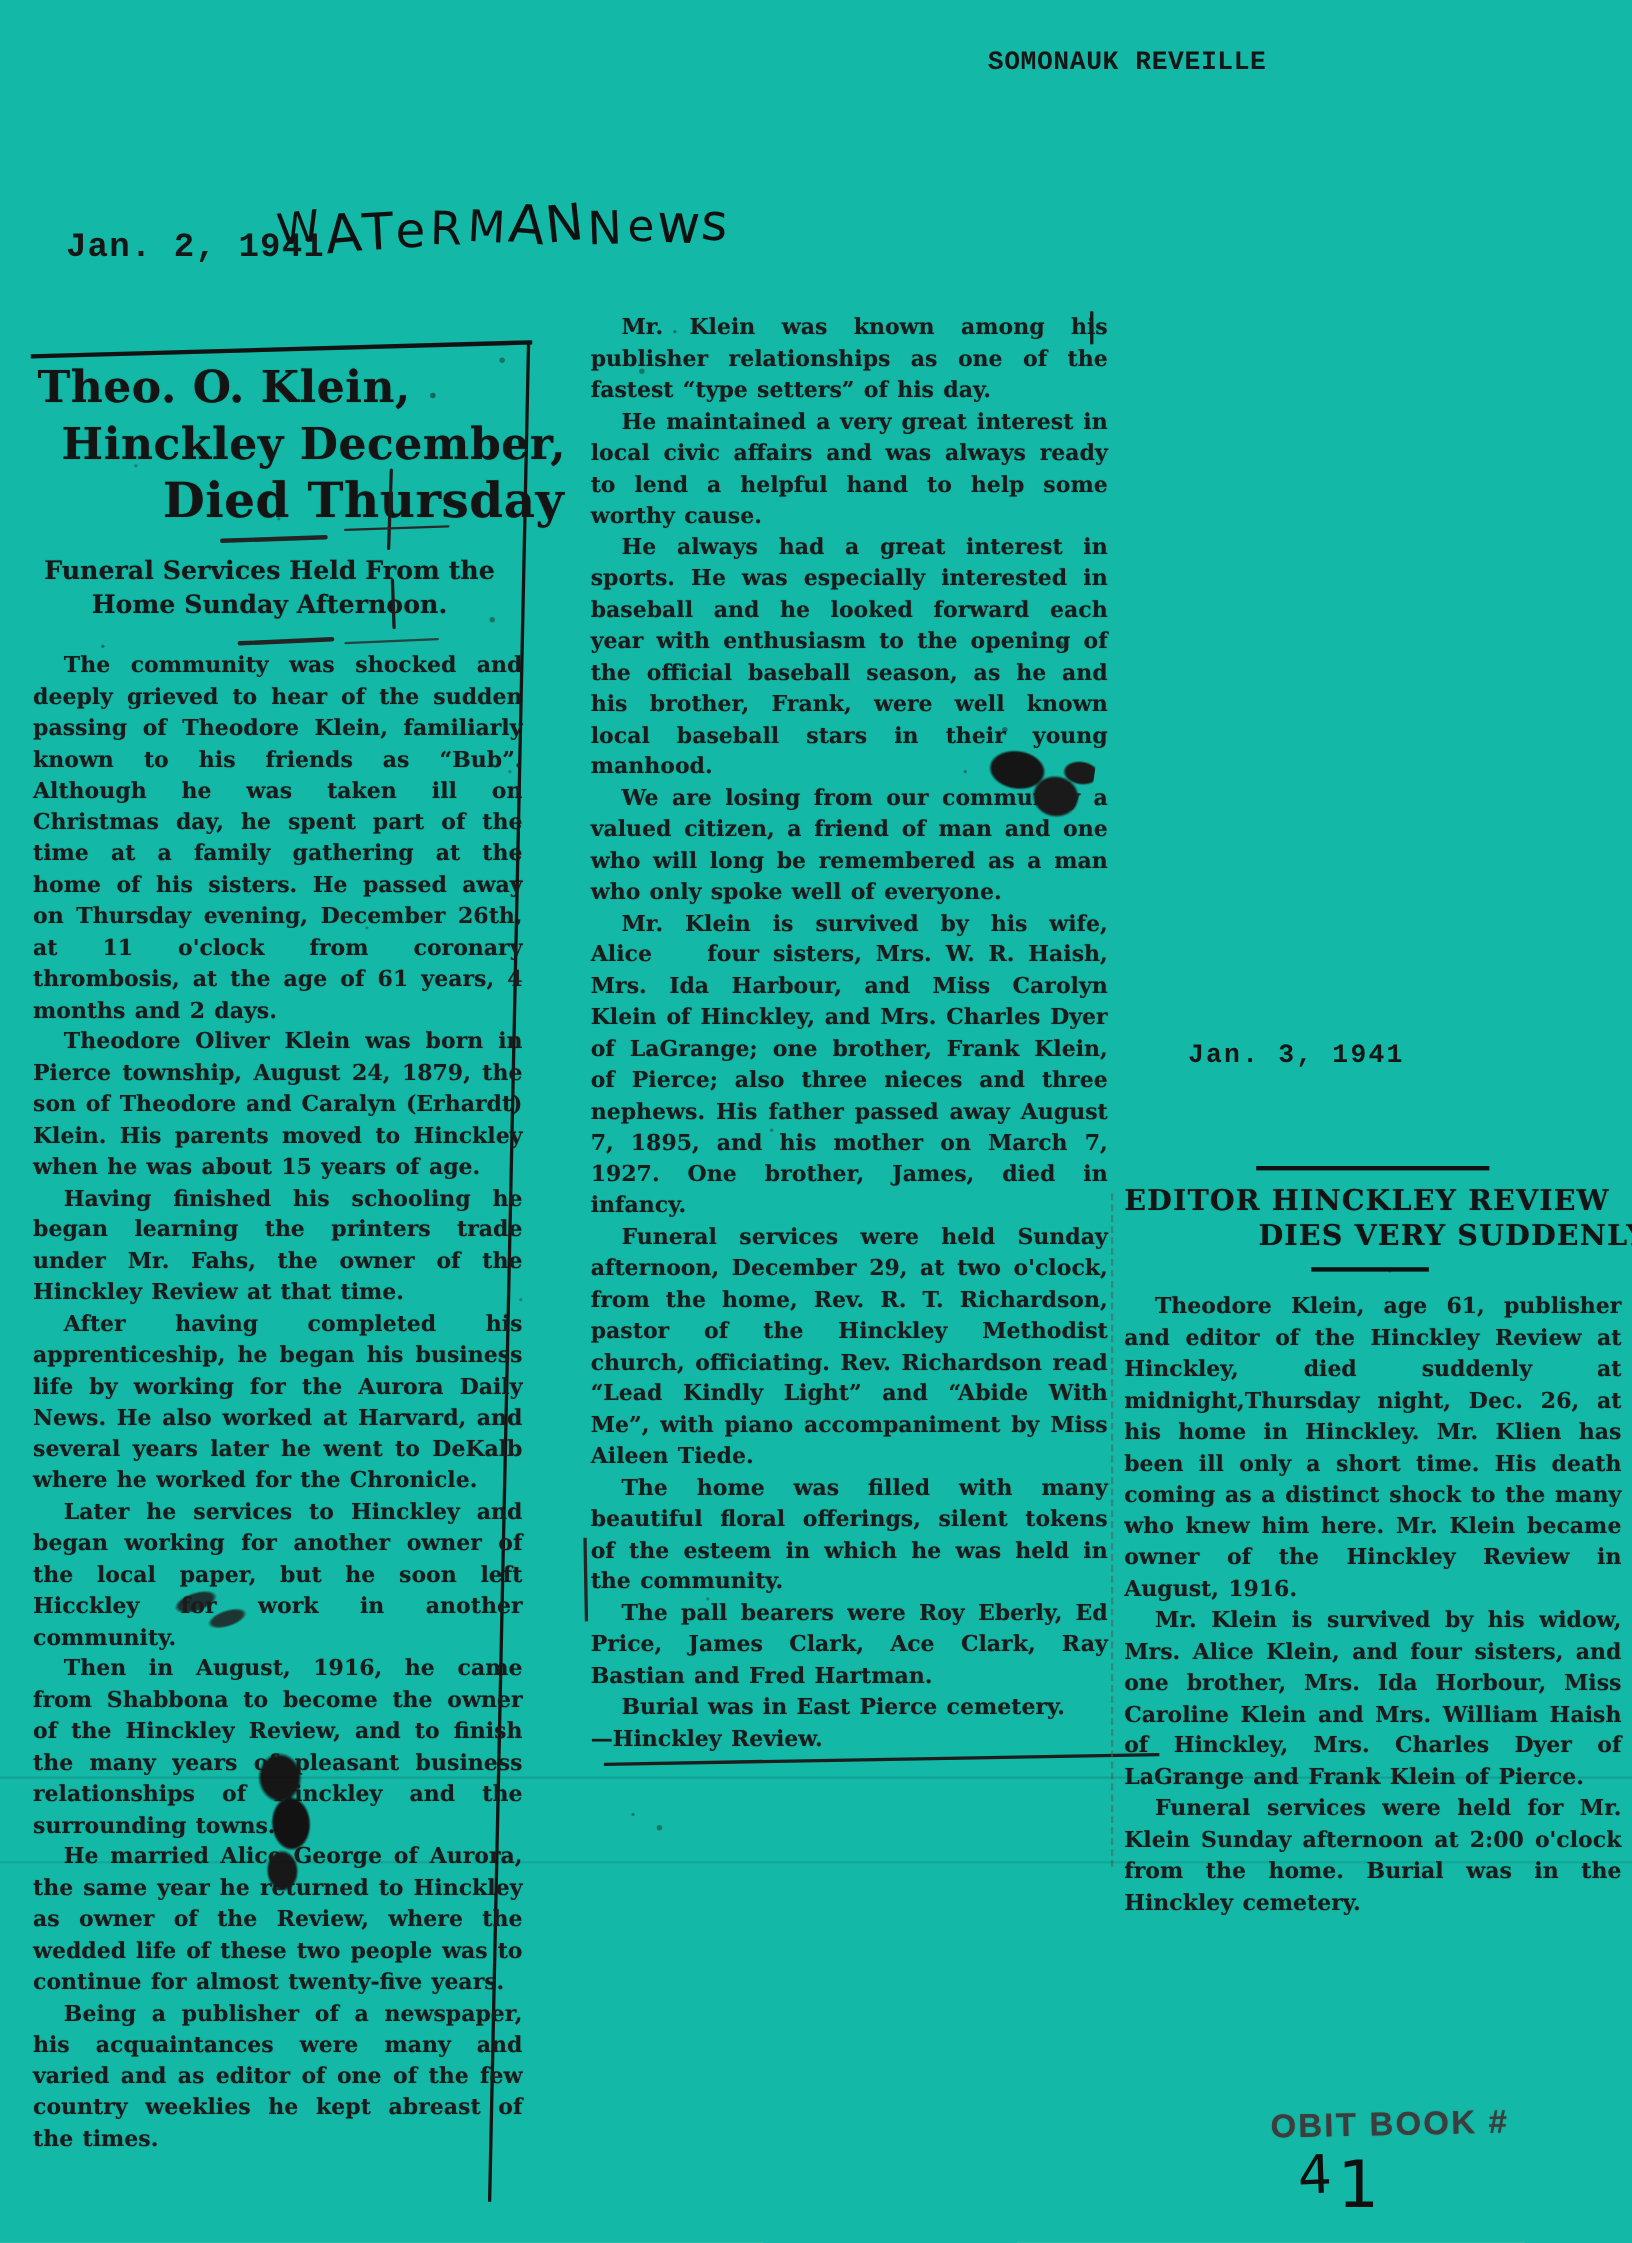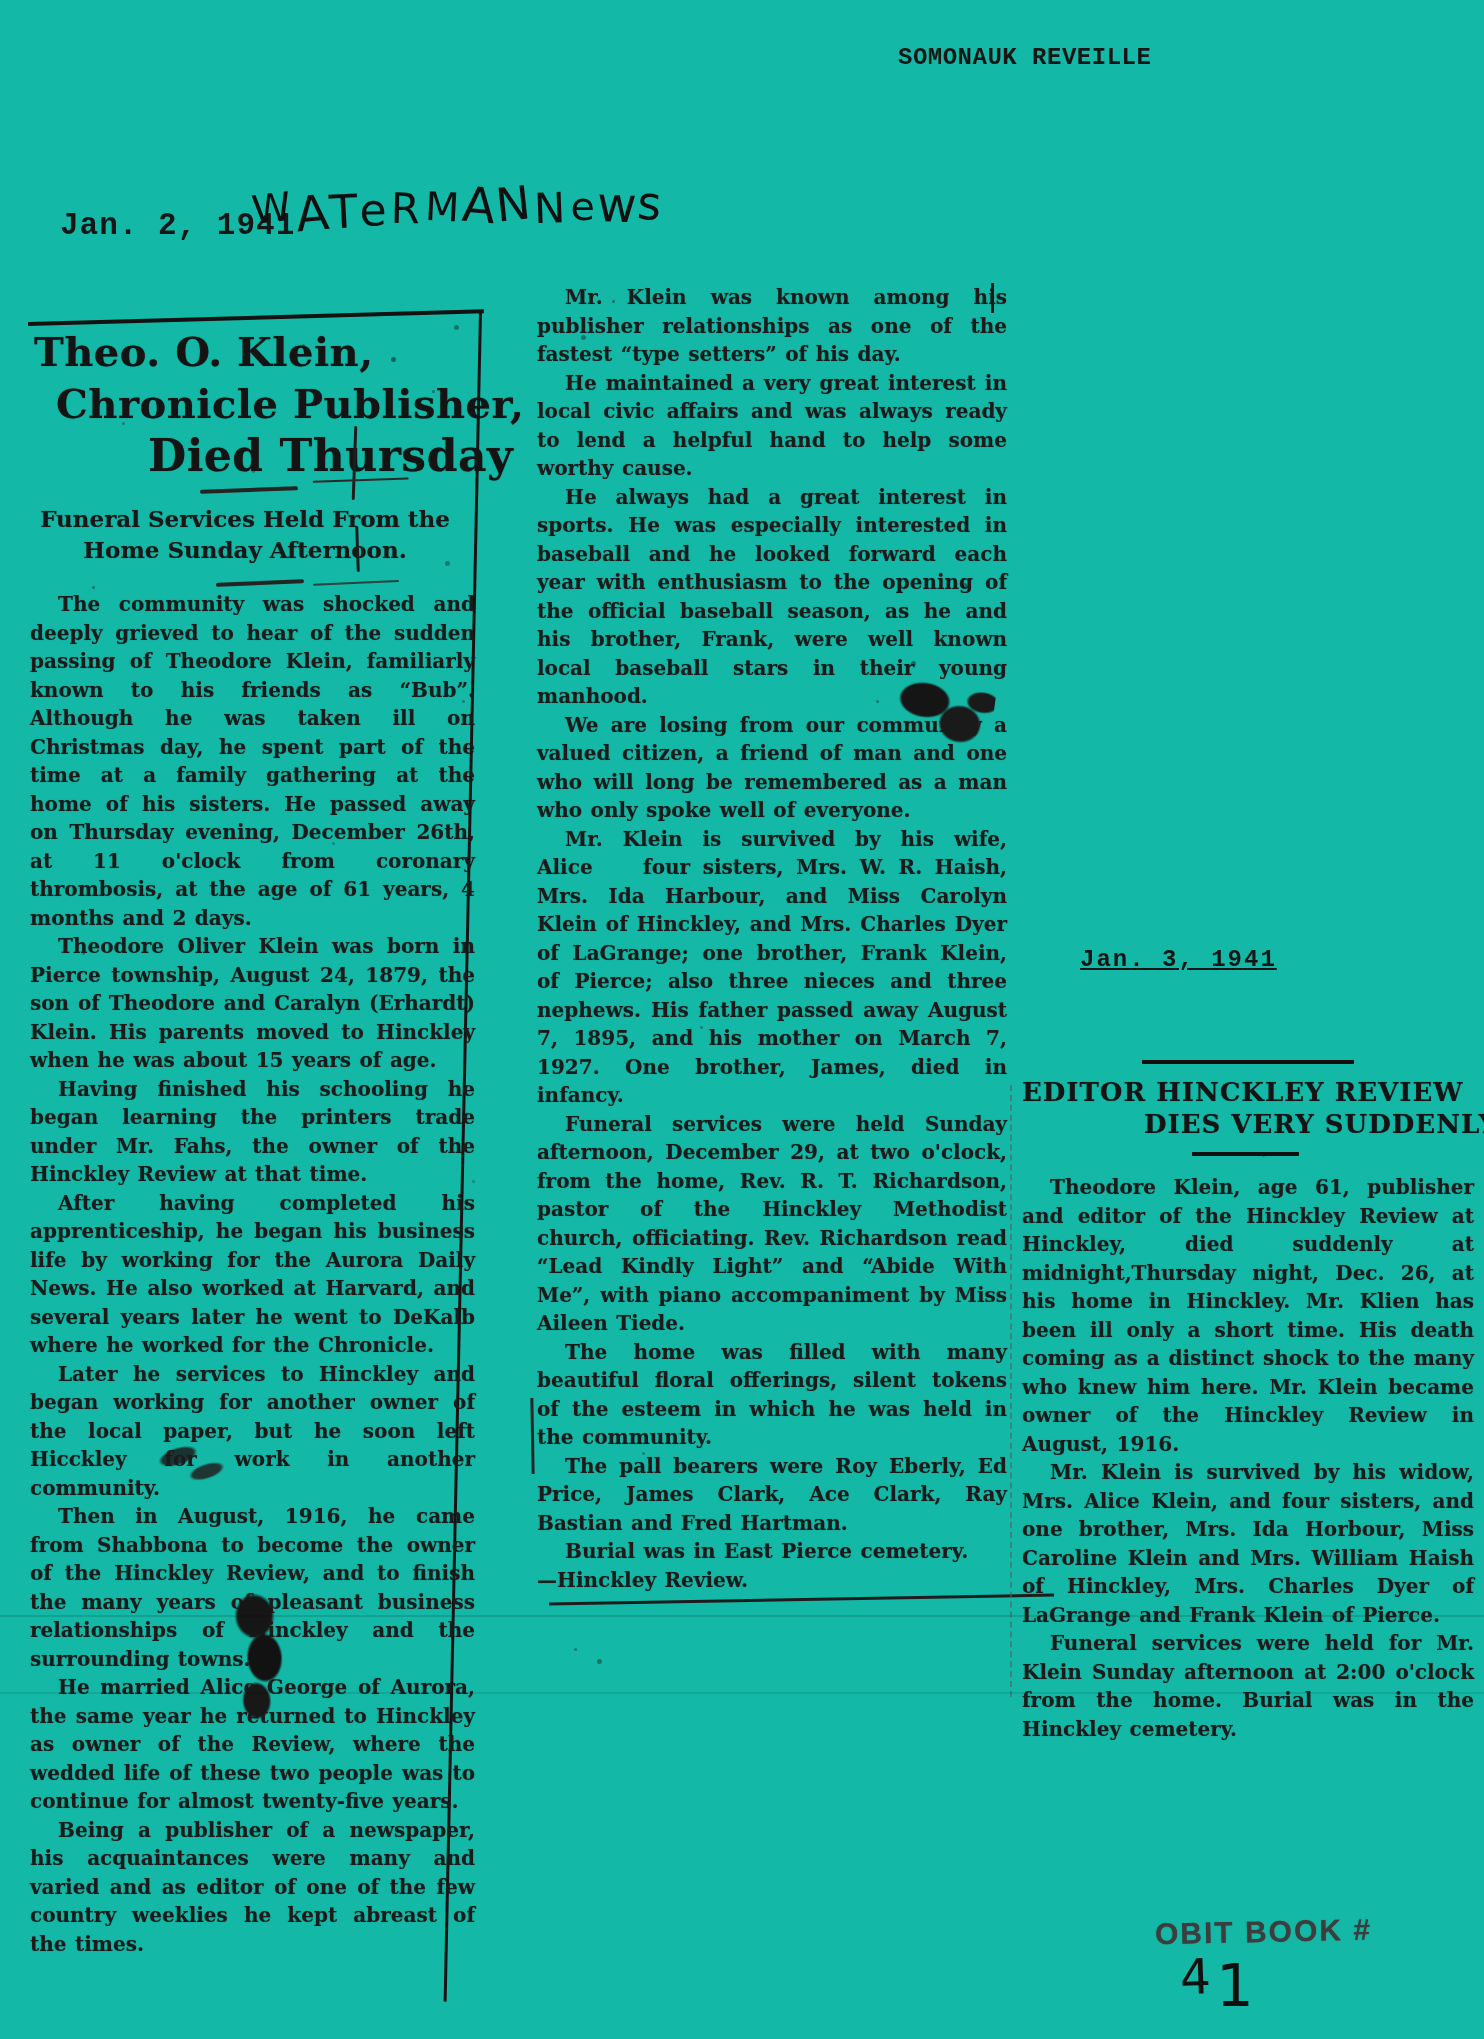--- a/index.html
+++ b/index.html
@@ -8,21 +8,21 @@
     background:#14b8a6;overflow:hidden;
     font-family:"DejaVu Serif", serif;color:#1b1b1b;
   }
   
   .mono{
     font-family:"Liberation Mono", monospace;font-weight:700;color:#161616;
     white-space:nowrap;
   }
   .masthead{position:absolute;left:898px;top:44px;font-size:24px;letter-spacing:.5px;}
   .date1{position:absolute;left:60px;top:208px;font-size:31px;letter-spacing:1px;}
-  .date2{position:absolute;left:1080px;top:946px;font-size:24px;letter-spacing:2px;text-decoration:underline;}
+  .date2{position:absolute;left:1080px;top:946px;font-size:24px;letter-spacing:2px;}
   .stamp{
     position:absolute;left:1155px;top:1915px;
     font-family:"Liberation Sans", sans-serif;font-weight:700;font-size:30px;
     letter-spacing:2px;color:#3d3d3d;transform:rotate(-1.2deg);
     text-shadow:0 0 1px rgba(60,60,60,.65);
   }
   
   .hand{
     font-family:"DejaVu Sans", sans-serif;color:#101010;white-space:nowrap;
   }
@@ -143,21 +143,21 @@
 
   <div class="masthead mono">SOMONAUK REVEILLE</div>
 
   <div class="date1 mono">Jan. 2, 1941</div>
   <div class="waterman hand"><span style="transform: rotate(-6deg) translateY(-3px) scale(0.9);">W</span><span style="transform: rotate(-4deg) translateY(3px) scale(1.1);">A</span><span style="transform: rotate(-2deg) translateY(2px) scale(1.05);">T</span><span style="transform: rotate(0deg) translateY(1px) scale(1);">e</span><span style="transform: rotate(2deg) translateY(0px) scale(0.95);">R</span><span style="transform: rotate(4deg) translateY(-1px) scale(0.9);">M</span><span style="transform: rotate(6deg) translateY(-2px) scale(1.1);">A</span><span style="transform: rotate(-5deg) translateY(-3px) scale(1.05);">N</span><span style="transform: rotate(-3deg) translateY(3px) scale(1);"> </span><span style="transform: rotate(-1deg) translateY(2px) scale(0.95);">N</span><span style="transform: rotate(1deg) translateY(1px) scale(0.9);">e</span><span style="transform: rotate(3deg) translateY(0px) scale(1.1);">w</span><span style="transform: rotate(5deg) translateY(-1px) scale(1.05);">s</span></div>
 
   <section class="clip-left news">
     <div class="rule top-rule"></div>
     <div class="vrule right-rule"></div>
     <h1 class="hl hl1">Theo. O. Klein,</h1>
-    <h1 class="hl hl2">Chronicle Publisher,</h1>
+    <h1 class="hl hl2">Hinckley December,</h1>
     <h1 class="hl hl3">Died Thursday</h1>
     <div class="tick tick-hl"></div>
     <div class="u u1"></div>
     <h2 class="subhead">Funeral Services Held From the Home Sunday Afternoon.</h2>
     <div class="tick tick-sub"></div>
     <div class="u u2"></div>
     <div class="body">
       <p>The community was shocked and deeply grieved to hear of the sudden passing of Theodore Klein, familiarly known to his friends as “Bub”. Although he was taken ill on Christmas day, he spent part of the time at a family gathering at the home of his sisters. He passed away on Thursday evening, December 26th, at 11 o'clock from coronary thrombosis, at the age of 61 years, 4 months and 2 days.</p>
       <p>Theodore Oliver Klein was born in Pierce township, August 24, 1879, the son of Theodore and Caralyn (Erhardt) Klein. His parents moved to Hinckley when he was about 15 years of age.</p>
       <p>Having finished his schooling he began learning the printers trade under Mr. Fahs, the owner of the Hinckley Review at that time.</p>

